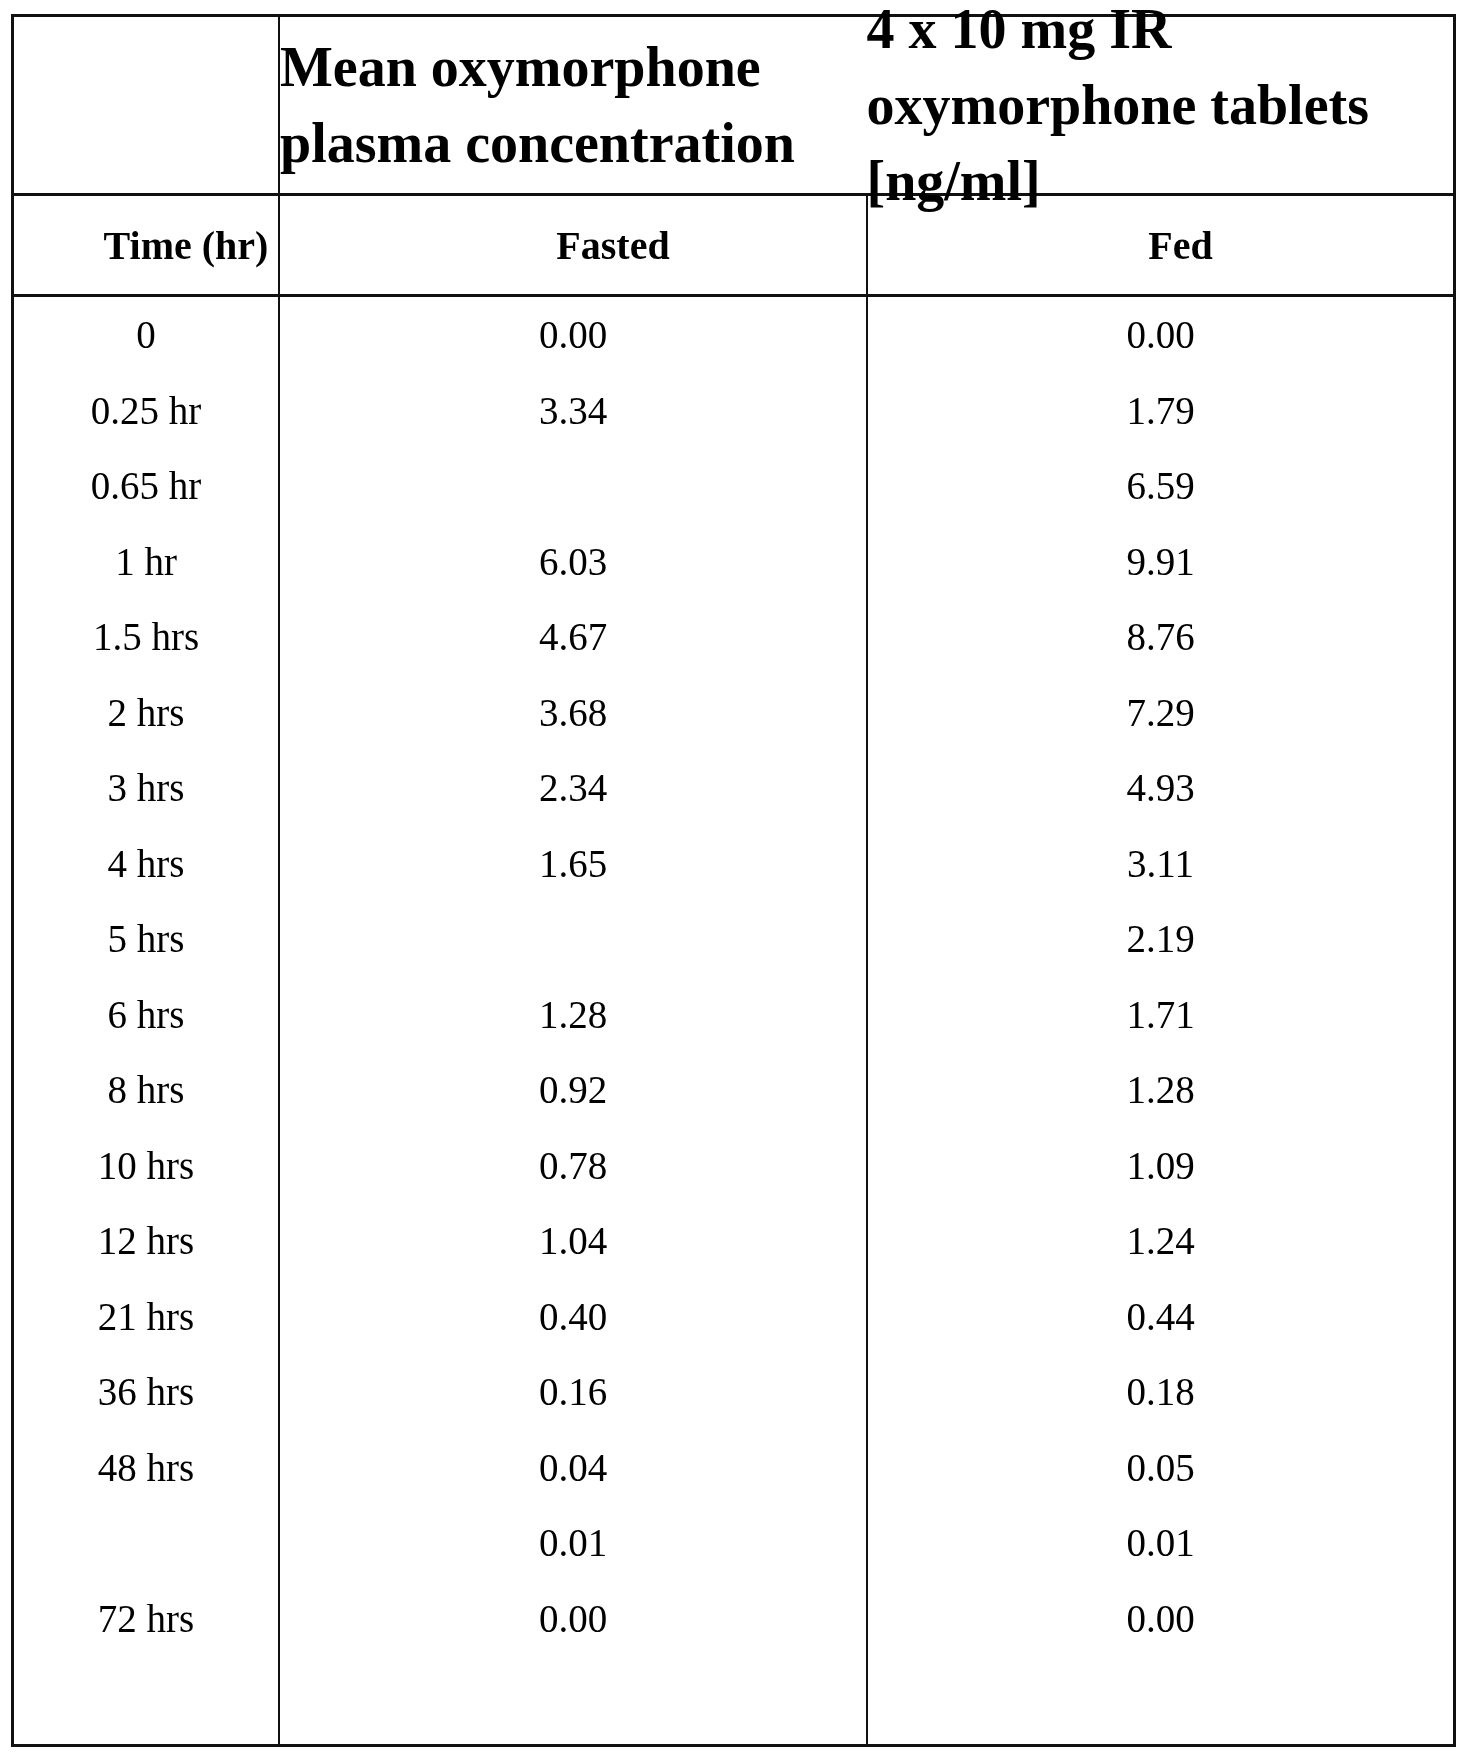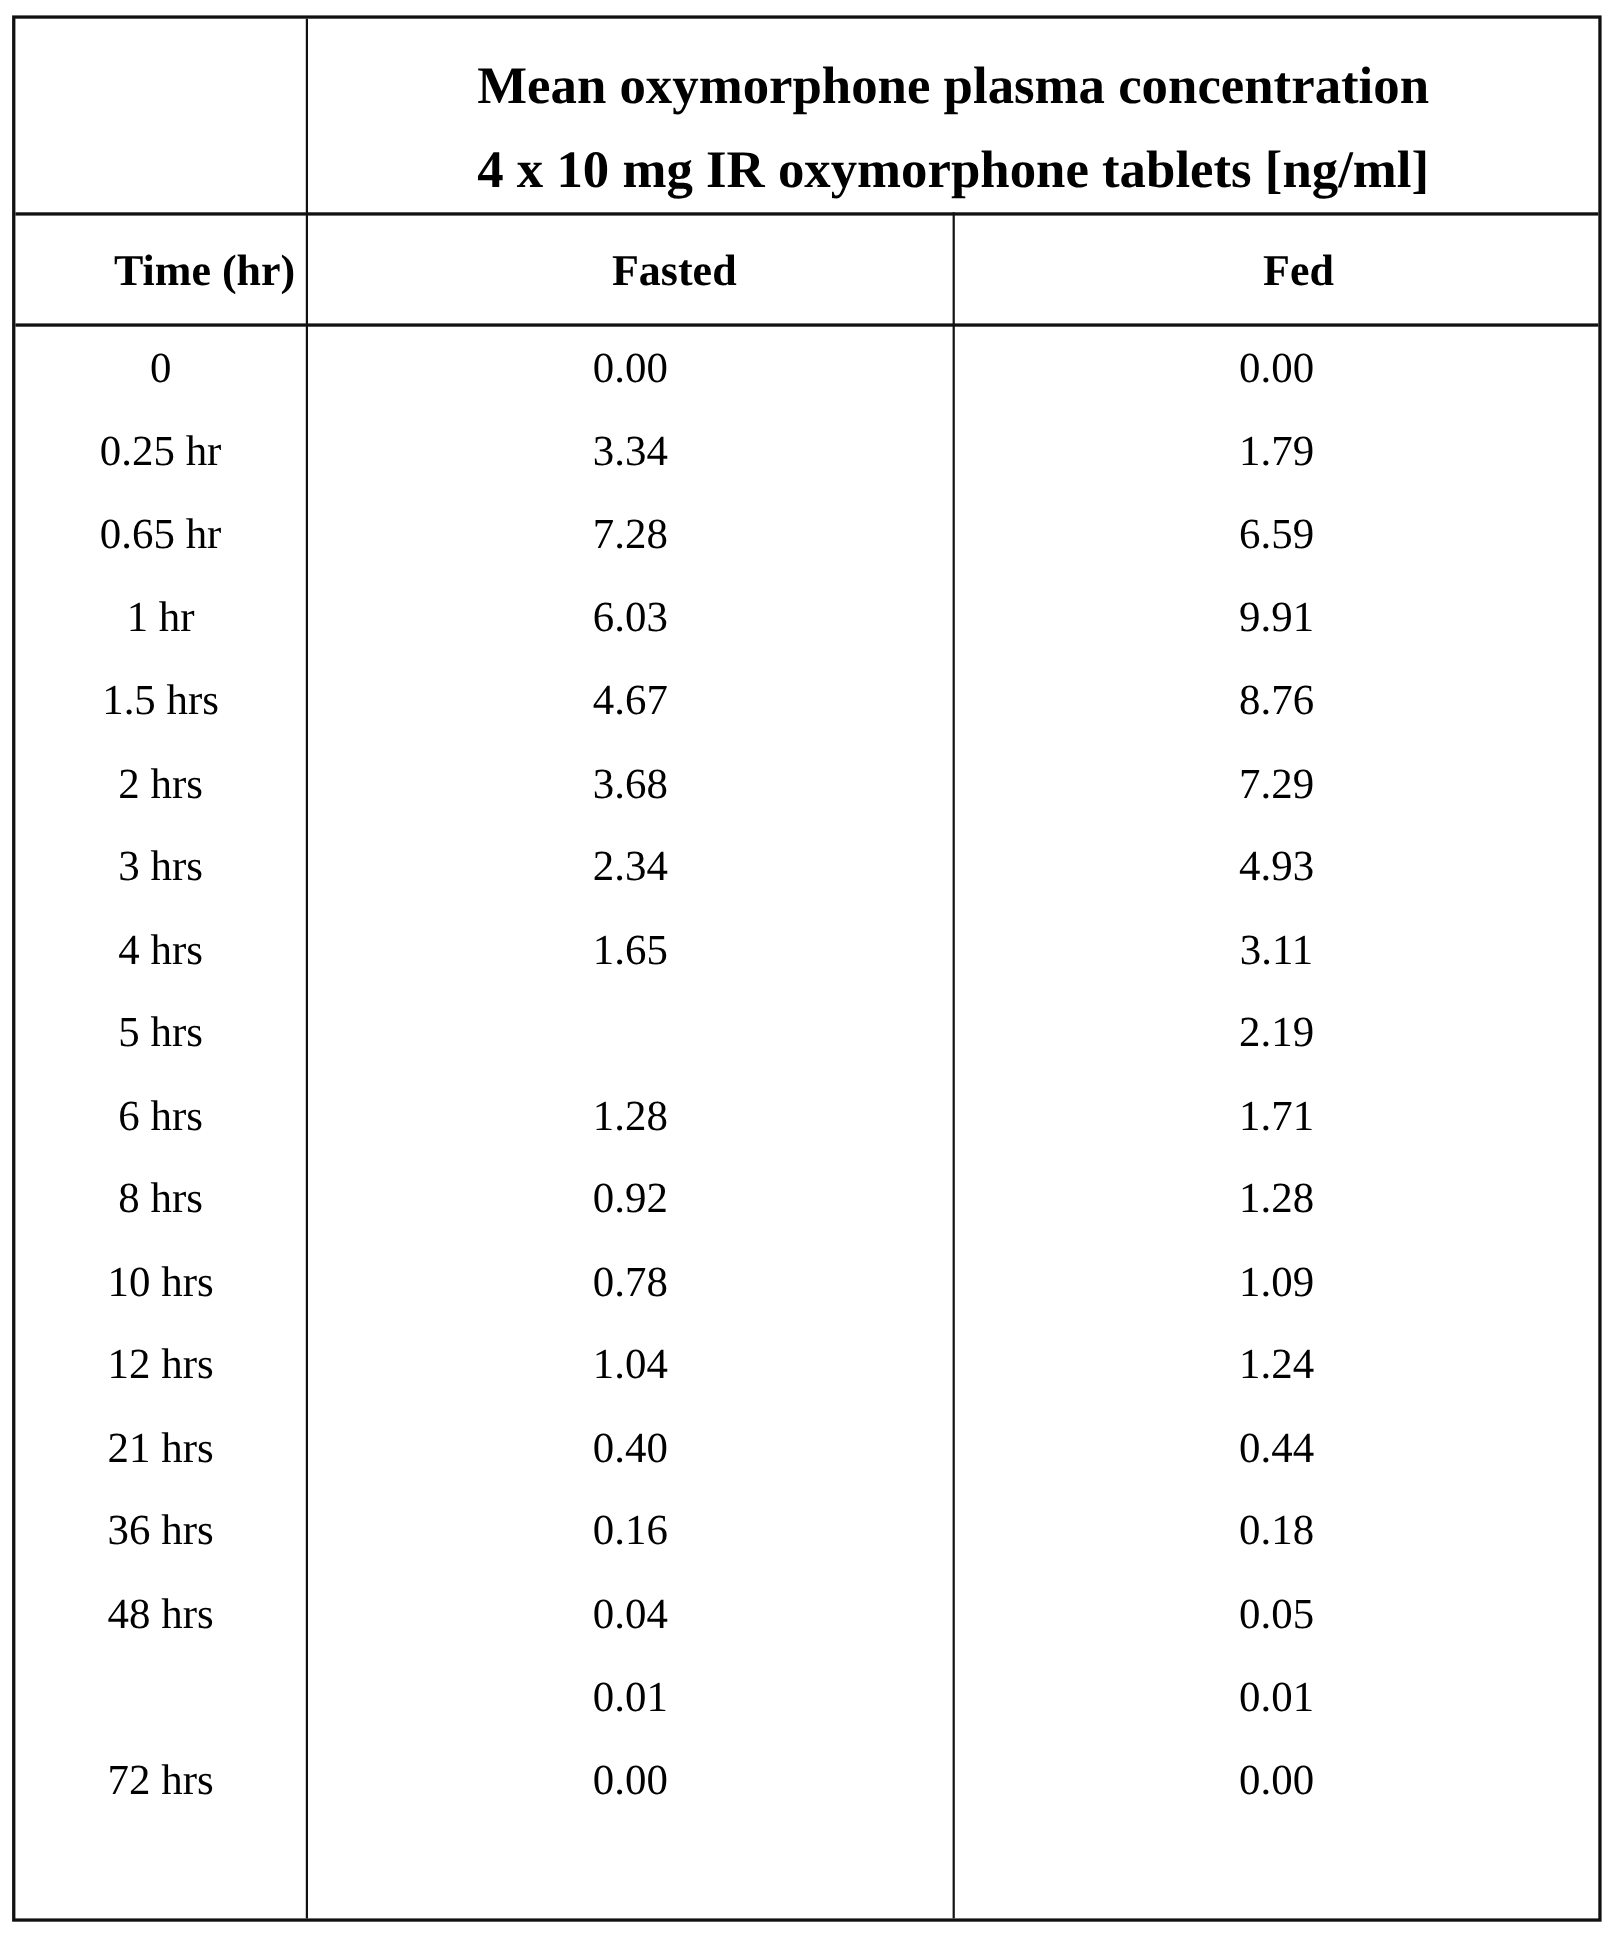--- a/index.html
+++ b/index.html
@@ -43,25 +43,25 @@
     .hline.h1 { top: 176px; left: 0; }
     .hline.h2 { top: 277px; }
 
     .title-cell {
       position: absolute;
       left: 266px;
       right: 0;
       top: 0;
       height: 176px;
       display: flex;
-      flex-direction: column;
+      flex-direction: row;
       justify-content: flex-end;
       align-items: center;
       font-weight: bold;
-      font-size: 48px;
+      font-size: 56px;
       line-height: 76px;
     }
     .hdr {
       position: absolute;
       top: 179px;
       height: 98px;
       display: flex;
       align-items: center;
       justify-content: center;
       font-weight: bold;
@@ -119,21 +119,20 @@
         <span class="fa">0.00</span>
         <span class="fe">0.00</span>
       </div>
     <div class="row">
         <span class="t">0.25 hr</span>
         <span class="fa">3.34</span>
         <span class="fe">1.79</span>
       </div>
     <div class="row">
         <span class="t">0.65 hr</span>
-        <span class="fa">7.28</span>
         <span class="fe">6.59</span>
       </div>
     <div class="row">
         <span class="t">1 hr</span>
         <span class="fa">6.03</span>
         <span class="fe">9.91</span>
       </div>
     <div class="row">
         <span class="t">1.5 hrs</span>
         <span class="fa">4.67</span>

